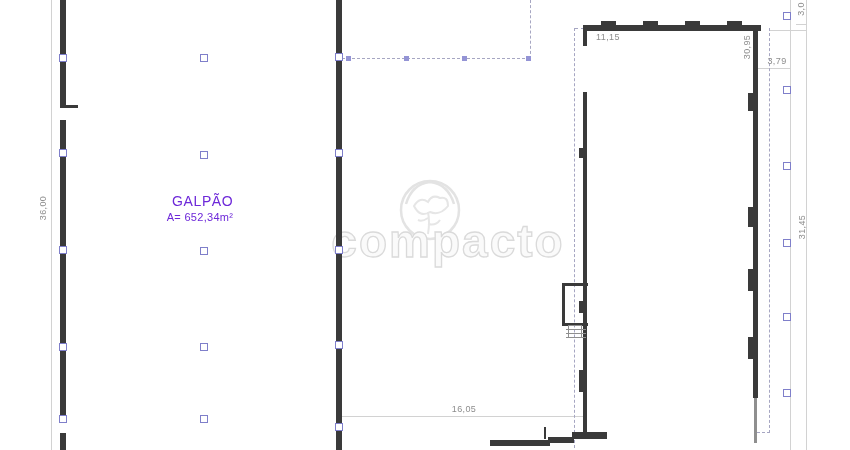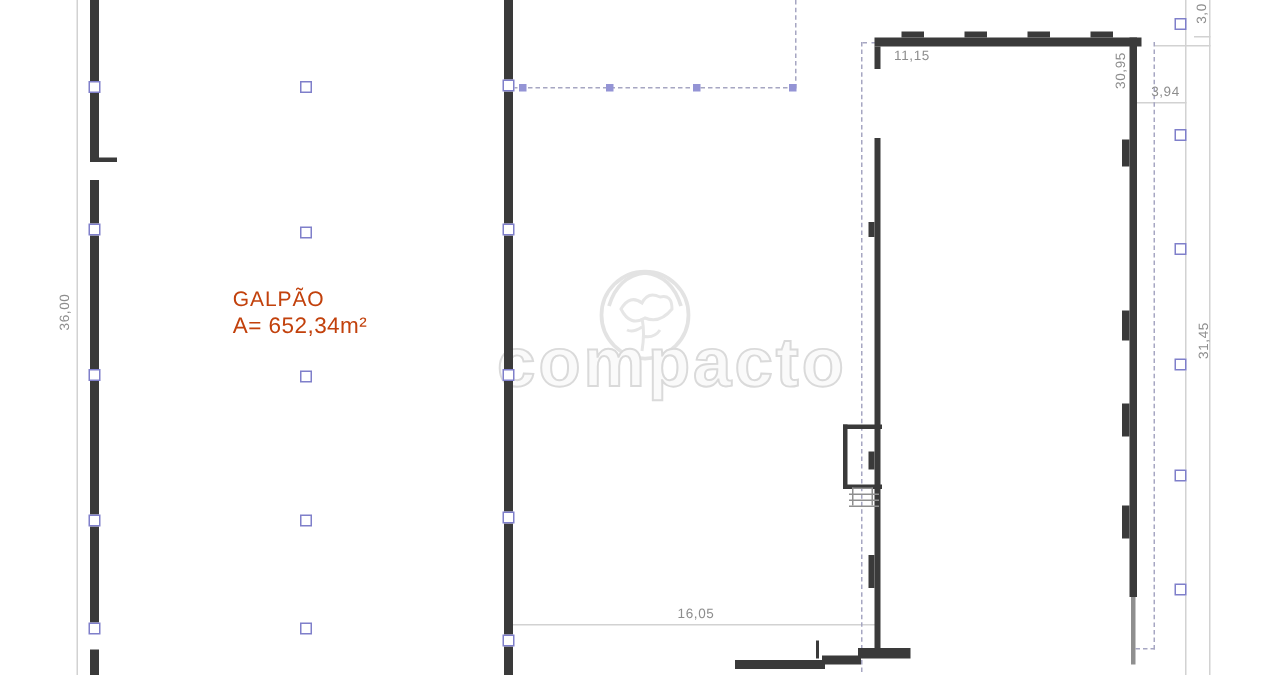--- a/index.html
+++ b/index.html
@@ -13,25 +13,25 @@
   .dash-v{position:absolute;width:0;border-left:1px dashed #a6a6c2;z-index:1;}
   .dash-h{position:absolute;height:0;border-top:1px dashed #a6a6c2;z-index:1;}
   .marker{position:absolute;background:#ffffff;border:1px solid #7f7fca;z-index:4;box-sizing:border-box;}
   .marker.small{background:#9494d5;border:none;}
   .dim-label{
     position:absolute;font-size:9px;color:#8d8d8d;z-index:2;white-space:nowrap;
     transform:translate(-50%,-50%);letter-spacing:0.4px;
   }
   .dim-label.rot{transform:translate(-50%,-50%) rotate(-90deg);}
   .area-label{
-    position:absolute;z-index:5;text-align:left;color:#c2410c;
+    position:absolute;z-index:5;text-align:right;color:#6d28d9;
     transform:translate(-50%,-50%);white-space:nowrap;line-height:1.25;
   }
   .area-name{font-size:14px;letter-spacing:0.6px;}
-  .area-size{font-size:15px;letter-spacing:0.3px;}
+  .area-size{font-size:11px;letter-spacing:0.3px;}
   .watermark-brand{
     position:absolute;left:448px;top:241px;transform:translate(-50%,-50%);
     font-size:46px;font-weight:bold;letter-spacing:2px;
     color:#fafafa;-webkit-text-stroke:1.3px #dadada;z-index:2;white-space:nowrap;
   }
   .watermark-tagline{
     position:absolute;left:428px;top:269px;transform:translate(-50%,-50%);
     font-size:13px;letter-spacing:9px;color:#d9d9d9;z-index:2;white-space:nowrap;
   }
   .watermark-logo{position:absolute;left:392px;top:166px;z-index:2;}
@@ -110,21 +110,21 @@
       <div class="marker" style="left: 783px; top: 239px; width: 8px; height: 8px;"></div>
       <div class="marker" style="left: 783px; top: 313px; width: 8px; height: 8px;"></div>
       <div class="marker" style="left: 783px; top: 389px; width: 8px; height: 8px;"></div>
       <div class="marker small" style="left: 346px; top: 56px; width: 5px; height: 5px;"></div>
       <div class="marker small" style="left: 404px; top: 56px; width: 5px; height: 5px;"></div>
       <div class="marker small" style="left: 462px; top: 56px; width: 5px; height: 5px;"></div>
       <div class="marker small" style="left: 526px; top: 56px; width: 5px; height: 5px;"></div>
       <div class="dim-label rot" style="left: 43px; top: 208px;">36,00</div>
       <div class="dim-label" style="left: 608px; top: 37px;">11,15</div>
       <div class="dim-label rot" style="left: 747px; top: 47px;">30,95</div>
-      <div class="dim-label" style="left: 777px; top: 61px;">3,94</div>
+      <div class="dim-label" style="left: 777px; top: 61px;">3,79</div>
       <div class="dim-label rot" style="left: 801px; top: 9px;">3,0</div>
       <div class="dim-label rot" style="left: 802px; top: 227px;">31,45</div>
       <div class="dim-label" style="left: 464px; top: 409px;">16,05</div>
     </div>
 
   <svg class="watermark-logo" width="76" height="84" viewBox="0 0 76 84" fill="none">
     <circle cx="38" cy="44" r="29" stroke="#e3e3e3" stroke-width="2.5"></circle>
     <path d="M14 38 Q20 18 38 16 Q56 18 62 38" stroke="#e3e3e3" stroke-width="2.5" fill="none"></path>
     <path d="M22 40 q6 -10 14 -4 q4 -8 12 -4 q8 -2 8 8 q-8 10 -18 6 q-10 6 -16 -6 z" stroke="#e6e6e6" stroke-width="2" fill="none"></path>
     <path d="M36 46 q2 10 0 22 M36 52 q-6 4 -10 2 M36 58 q8 2 12 -4" stroke="#e6e6e6" stroke-width="2" fill="none"></path>

